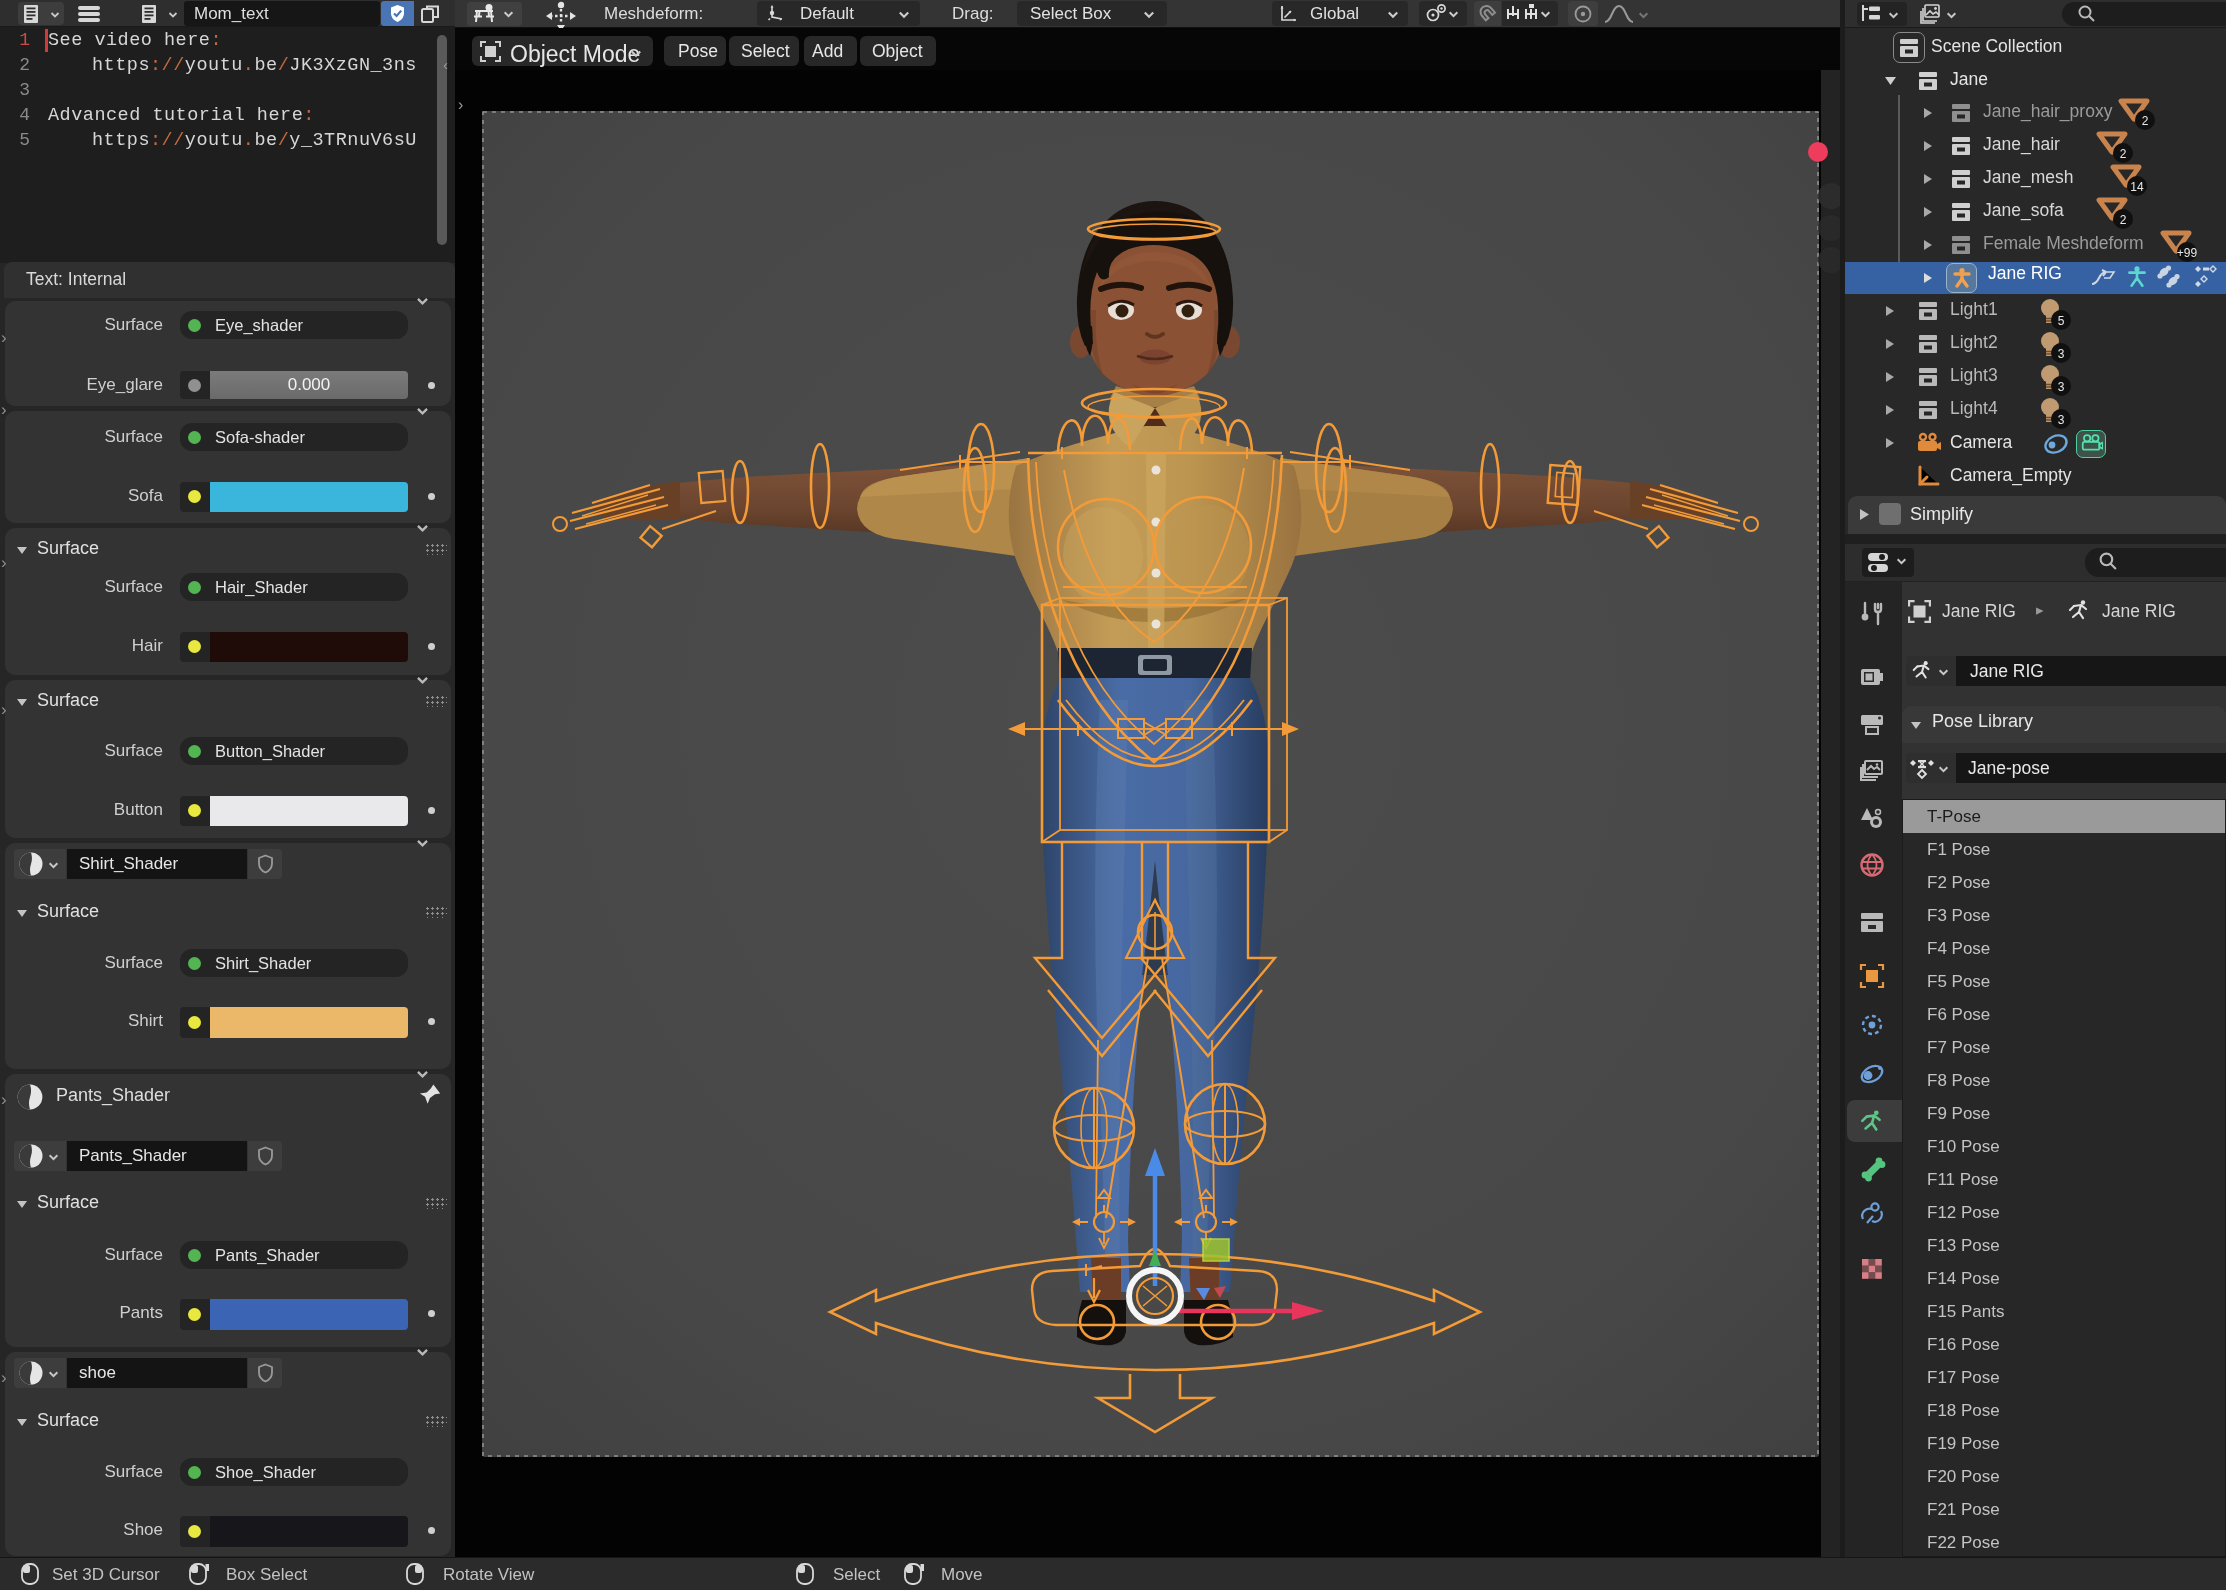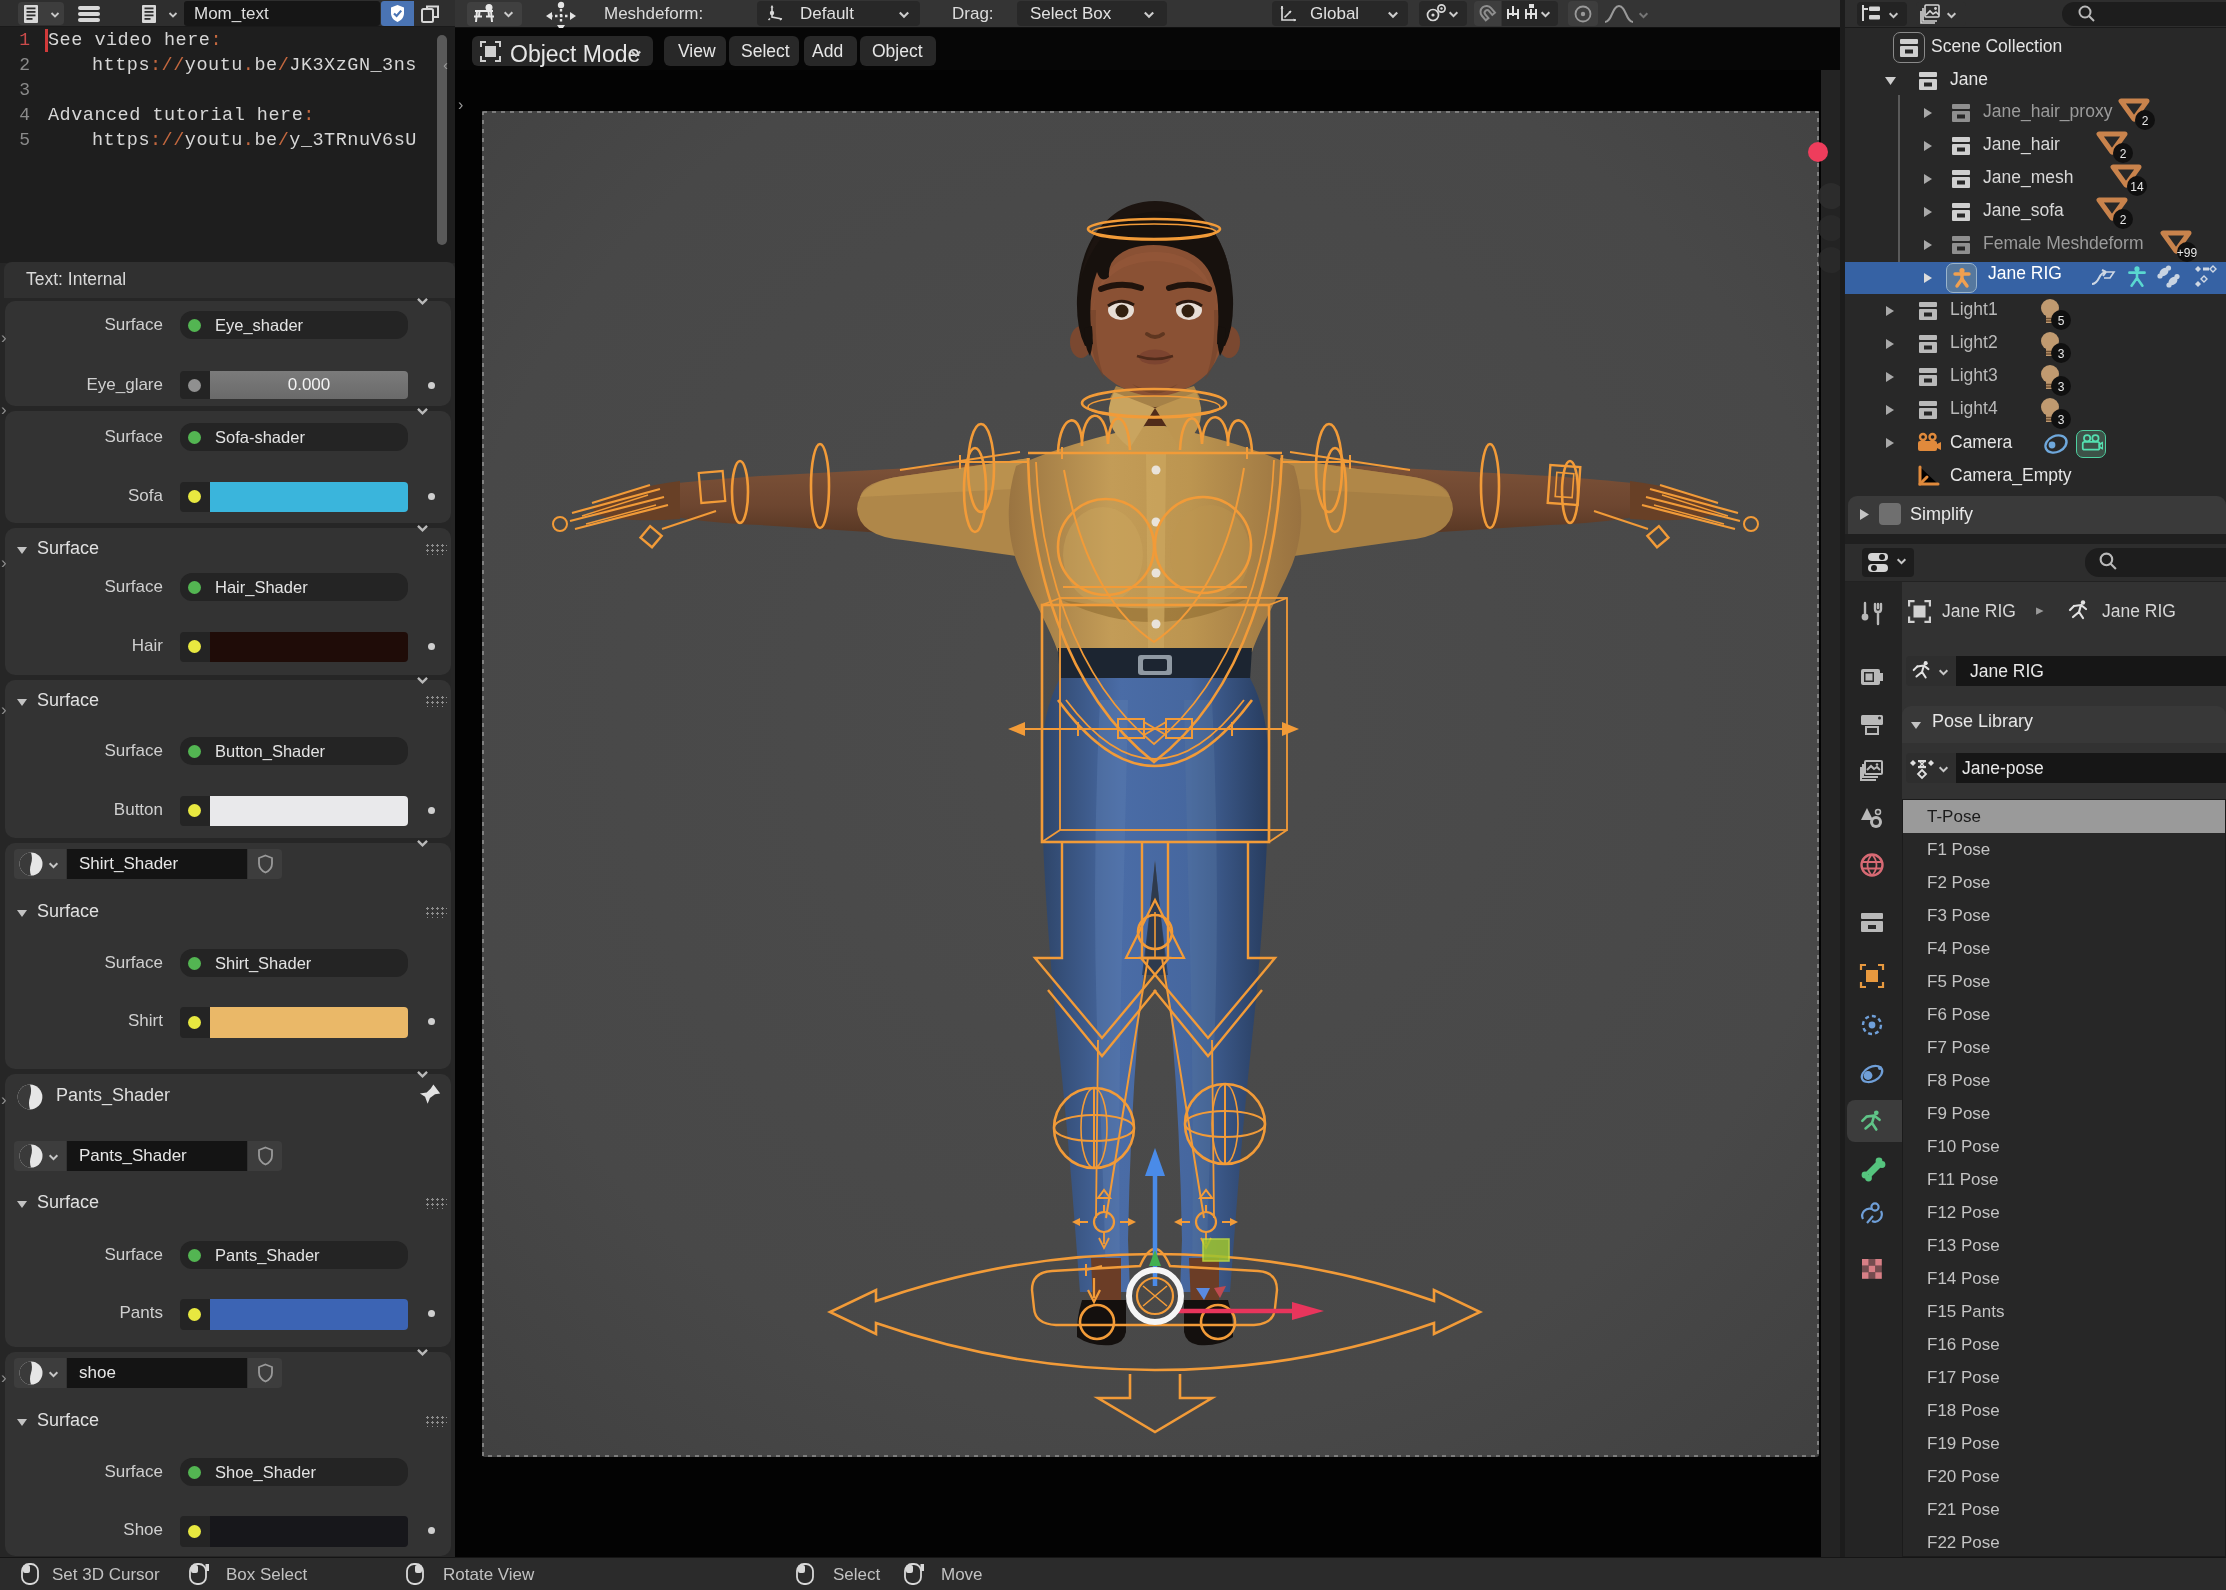--- a/index.html
+++ b/index.html
@@ -332,21 +332,21 @@
       <rect x="5" y="5" width="11" height="11" fill="#d0d0d0"></rect>
       <g stroke="#d0d0d0" stroke-width="2" fill="none">
         <path d="M1 6 V1 H6 M15 1 H20 V6 M20 15 V20 H15 M6 20 H1 V15"></path>
       </g>
     </svg>
 <div class="abs" style="left:510px;top:41px;color:#e6e6e6;font-size:23px">Object Mode</div>
 <svg class="abs" style="left:630px;top:48px" width="12" height="12" viewBox="0 0 10 10">
       <path d="M1.5 3 L5 6.5 L8.5 3" stroke="#cdcdcd" stroke-width="1.8" fill="none"></path>
     </svg>
 <div class="abs" style="left:664px;top:36px;width:62px;height:30px;background:#282828;border-radius:6px"></div>
-<div class="abs" style="left:678px;top:41px;color:#e6e6e6;font-size:17.5px">View</div>
+<div class="abs" style="left:678px;top:41px;color:#e6e6e6;font-size:17.5px">Pose</div>
 <div class="abs" style="left:729px;top:36px;width:70px;height:30px;background:#282828;border-radius:6px"></div>
 <div class="abs" style="left:741px;top:41px;color:#e6e6e6;font-size:17.5px">Select</div>
 <div class="abs" style="left:804px;top:36px;width:53px;height:30px;background:#282828;border-radius:6px"></div>
 <div class="abs" style="left:812px;top:41px;color:#e6e6e6;font-size:17.5px">Add</div>
 <div class="abs" style="left:860px;top:36px;width:76px;height:30px;background:#282828;border-radius:6px"></div>
 <div class="abs" style="left:872px;top:41px;color:#e6e6e6;font-size:17.5px">Object</div>
 <div class="abs" style="left:455px;top:70px;width:1385px;height:1487px;background:#030303"></div>
 <div class="abs" style="left:458px;top:96px;color:#9a9a9a;font-size:16px">›</div>
 <div class="abs" style="left:1828px;top:96px;color:#9a9a9a;font-size:16px">‹</div>
 <svg class="abs" style="left:455px;top:70px" width="1385" height="1487" viewBox="455 70 1385 1487">
@@ -965,21 +965,21 @@
         <path d="M22 5 L25 8 L22 11 L19 8 Z"></path>
         <rect x="9" y="5" width="8" height="2.2"></rect>
         <rect x="9" y="11" width="8" height="2.2"></rect>
         <path d="M11 7 L15 11 M15 7 L11 11" stroke="#e0e0e0" stroke-width="1.4"></path>
         <path d="M13 15 L17 19 L13 23 L9 19 Z" fill="none" stroke="#e0e0e0" stroke-width="1.8"></path>
       </g>
     </svg>
 <svg class="abs" style="left:1938px;top:764px" width="11" height="11" viewBox="0 0 10 10">
       <path d="M1.5 3 L5 6.5 L8.5 3" stroke="#c8c8c8" stroke-width="1.8" fill="none"></path>
     </svg>
-<div class="abs" style="left:1956px;top:753px;width:270px;height:30px;background:#161616;color:#e8e8e8;font-size:17.5px;line-height:30px;padding-left:6px">Jane-pose</div>
+<div class="abs" style="left:1956px;top:753px;width:270px;height:30px;background:#161616;color:#e8e8e8;font-size:17.5px;line-height:30px;padding-left:12px">Jane-pose</div>
 <div class="abs" style="left:1902px;top:799px;width:324px;height:758px;background:#272727;border:1px solid #1b1b1b;overflow:hidden">
 <div style="height:33px;background:#9a9a9a;color:#1b1b1b;font-size:17px;line-height:33px;padding-left:24px">T-Pose</div>
 <div class="pose">F1 Pose</div>
 <div class="pose">F2 Pose</div>
 <div class="pose">F3 Pose</div>
 <div class="pose">F4 Pose</div>
 <div class="pose">F5 Pose</div>
 <div class="pose">F6 Pose</div>
 <div class="pose">F7 Pose</div>
 <div class="pose">F8 Pose</div>

